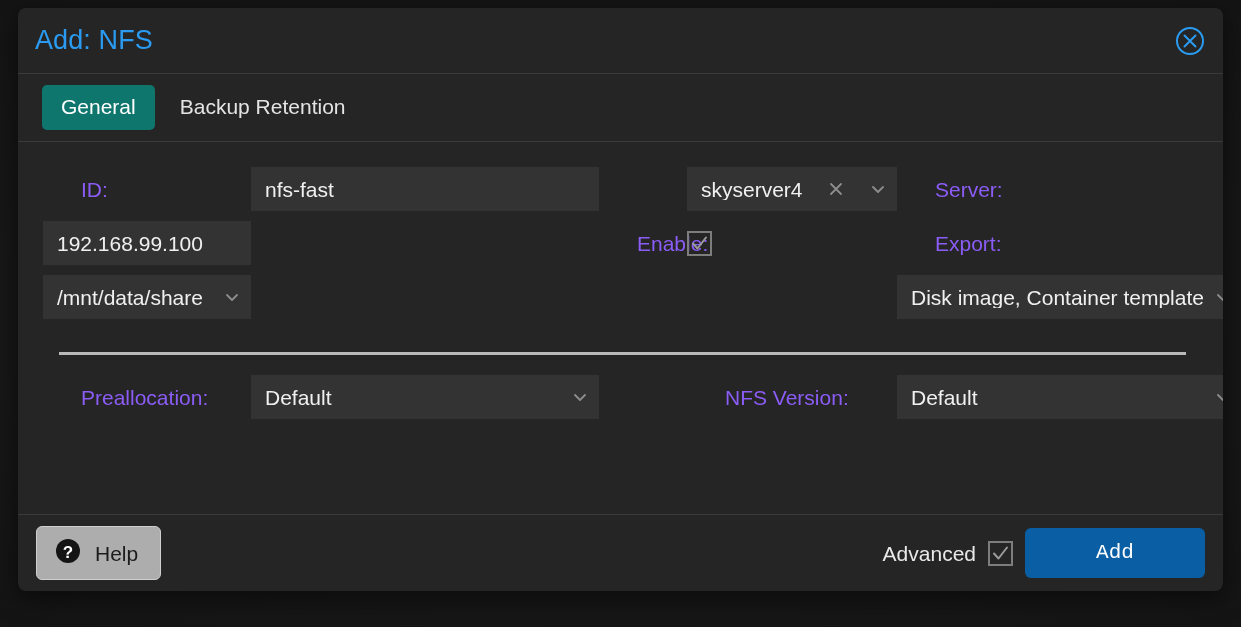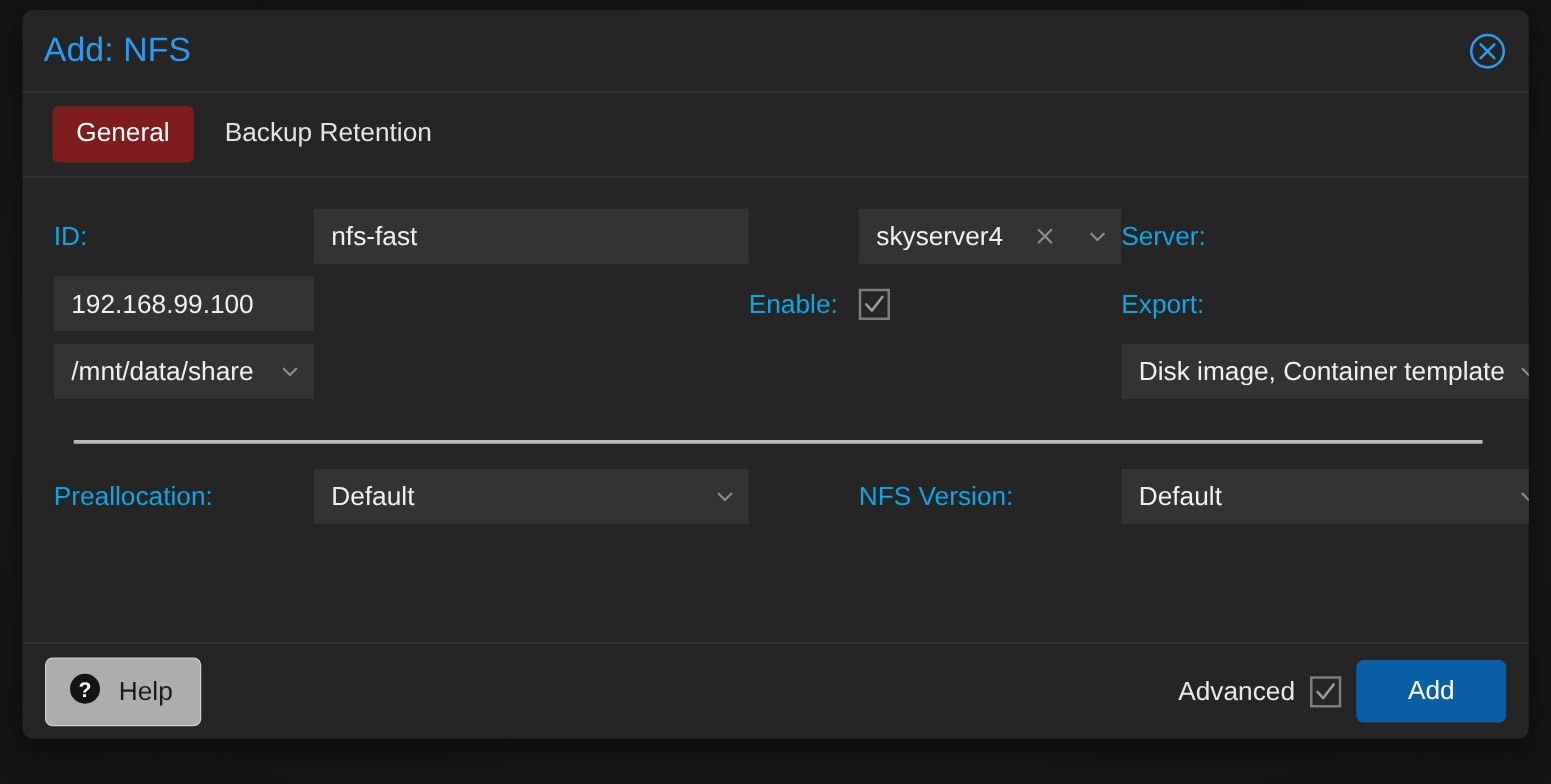--- a/index.html
+++ b/index.html
@@ -84,21 +84,21 @@
   .tab {
     font-size: 21px;
     color: #e4e4e4;
     padding: 10px 19px;
     border-radius: 5px;
     cursor: pointer;
     white-space: nowrap;
     line-height: 1.15;
   }
   .tab.active {
-    background: #7f1d1d;
+    background: #0f766e;
     color: #ffffff;
   }
 
   
   .content {
     flex: 1 1 auto;
     margin: 0 0 0 0;
     border-bottom: 1px solid #3a3a3a;
     position: relative;
     padding: 24px 24px 0 24px;
@@ -110,23 +110,24 @@
 
   .grid {
     display: grid;
     grid-template-columns: 208px 348px 88px 210px 345px;
     row-gap: 10px;
     align-items: center;
   }
 
   .flabel {
     font-size: 21px;
-    color: #0ea5e9;
+    color: #8b5cf6;
     white-space: nowrap;
     line-height: 1;
+    margin-left: 38px;
   }
 
   .field {
     position: relative;
     height: 44px;
     background: #333333;
     display: flex;
     align-items: center;
     padding: 0 32px 0 14px;
     overflow: hidden;
@@ -222,24 +223,24 @@
     line-height: 1;
   }
 
   .add-btn {
     background: #0a5fa4;
     color: #ffffff;
     font-size: 21px;
     border: none;
     border-radius: 6px;
     padding: 13px 0;
-    width: 120px;
+    width: 180px;
     text-align: center;
     cursor: pointer;
-    font-family: Liberation Sans, sans-serif;
+    font-family: Liberation Mono, monospace;
     line-height: 1.1;
   }
 </style>
 </head>
 <body>
 
 <div class="backdrop"></div>
 
 <div class="dialog">
 

